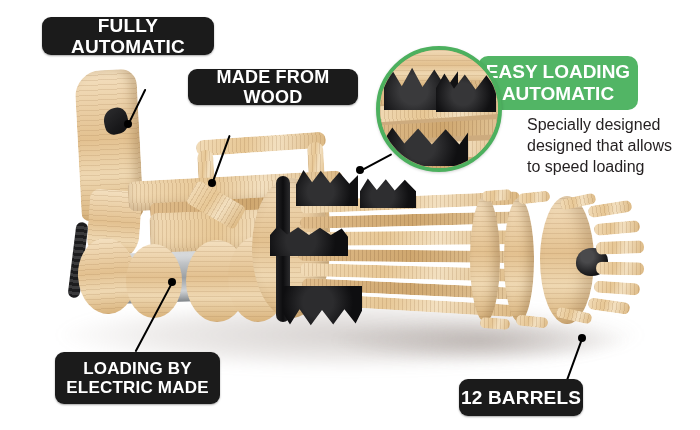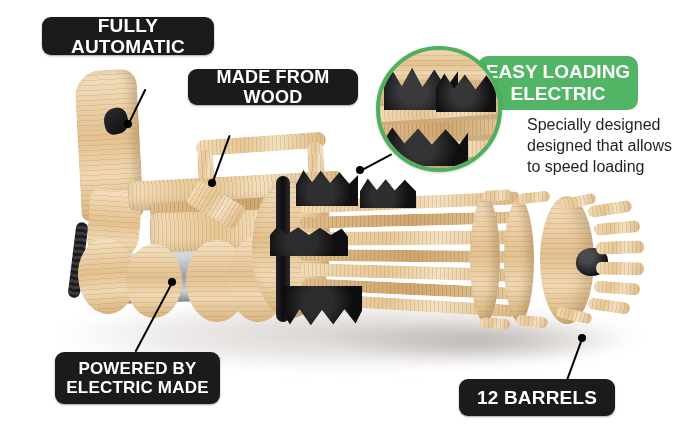--- a/index.html
+++ b/index.html
@@ -144,36 +144,36 @@
 
   <div class="lead" style="left:212px;top:183px;width:52px;transform:rotate(-70deg);"></div>
   <div class="dot" style="left:208px;top:179px;"></div>
   <div class="pill" style="left:188px;top:69px;width:170px;height:36px;font-size:18px;">
     <span>MADE FROM WOOD</span>
   </div>
 
   <div class="lead" style="left:172px;top:282px;width:78px;transform:rotate(118deg);"></div>
   <div class="dot" style="left:168px;top:278px;"></div>
   <div class="pill" style="left:55px;top:352px;width:165px;height:52px;font-size:17px;flex-direction:column;">
-    <span>POWERED BY</span>
+    <span>LOADING BY</span>
     <span>ELECTRIC MADE</span>
   </div>
 
   <div class="lead" style="left:582px;top:338px;width:48px;transform:rotate(110deg);"></div>
   <div class="dot" style="left:578px;top:334px;"></div>
-  <div class="pill" style="left:459px;top:379px;width:156px;height:37px;font-size:19px;">
+  <div class="pill" style="left:459px;top:379px;width:124px;height:37px;font-size:19px;">
     <span>12 BARRELS</span>
   </div>
 
   <div class="lead" style="left:360px;top:170px;width:36px;transform:rotate(-28deg);"></div>
   <div class="dot" style="left:356px;top:166px;"></div>
 
   <div class="badge" style="left:478px;top:56px;width:160px;height:54px;font-size:19px;flex-direction:column;">
     <span>EASY LOADING</span>
-    <span>ELECTRIC</span>
+    <span>AUTOMATIC</span>
   </div>
 
   <div class="circle" style="left:376px;top:46px;width:118px;height:118px;">
 
     <div class="pc wood-v" style="left:-6px;top:-4px;width:132px;height:40px;"></div>
     <div class="pc wood-d" style="left:-8px;top:34px;width:140px;height:15px;transform:rotate(-5deg);"></div>
     <div class="pc wood" style="left:-8px;top:52px;width:140px;height:16px;transform:rotate(-4deg);"></div>
     <div class="pc wood-d" style="left:-8px;top:72px;width:142px;height:15px;transform:rotate(-3deg);"></div>
     <div class="pc wood" style="left:-8px;top:92px;width:142px;height:16px;transform:rotate(-2deg);"></div>
     <div class="pc wood-d" style="left:-8px;top:110px;width:142px;height:14px;"></div>

